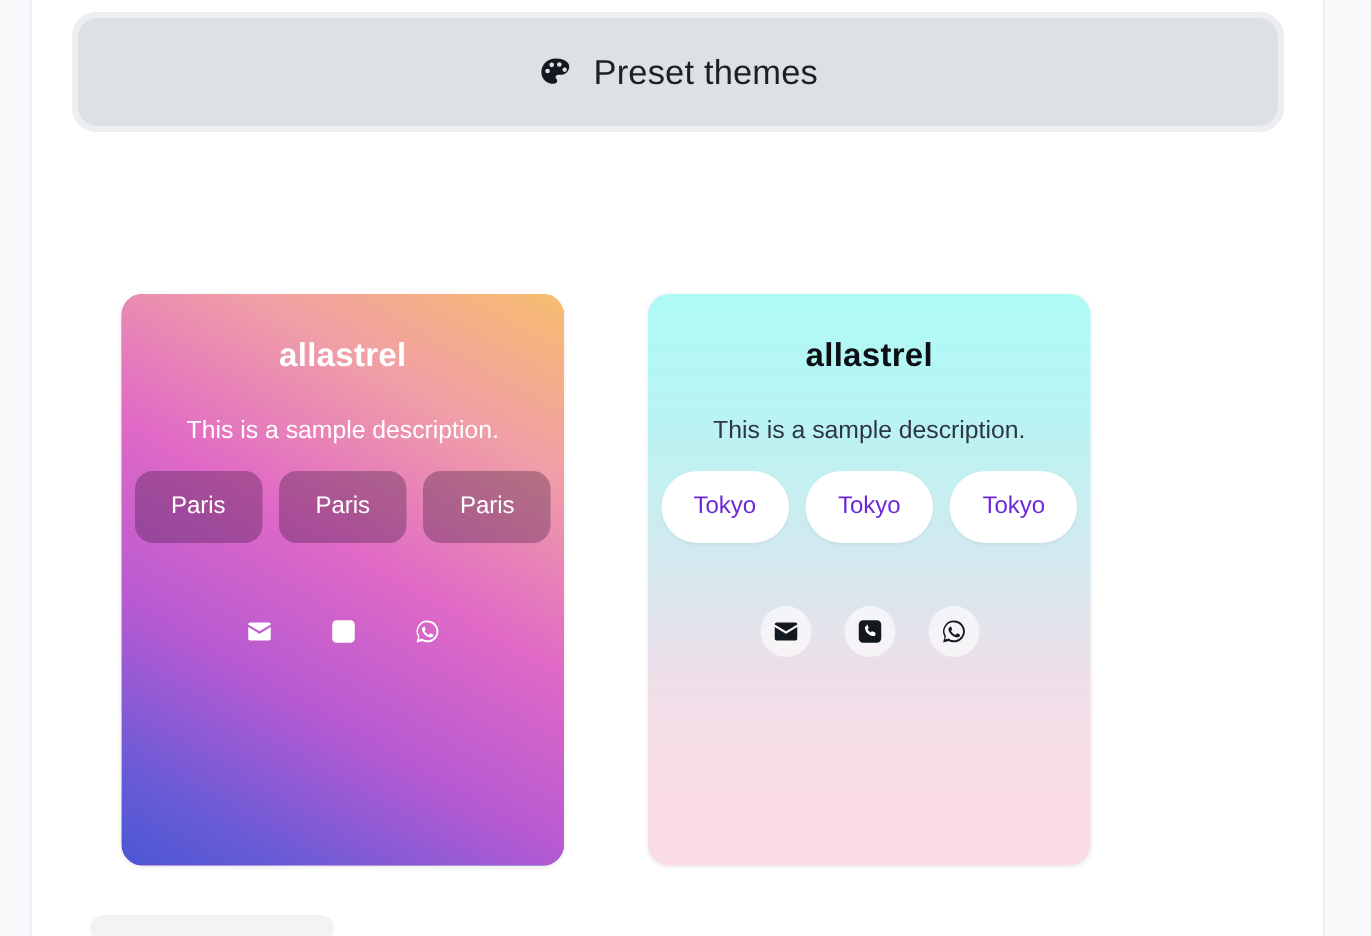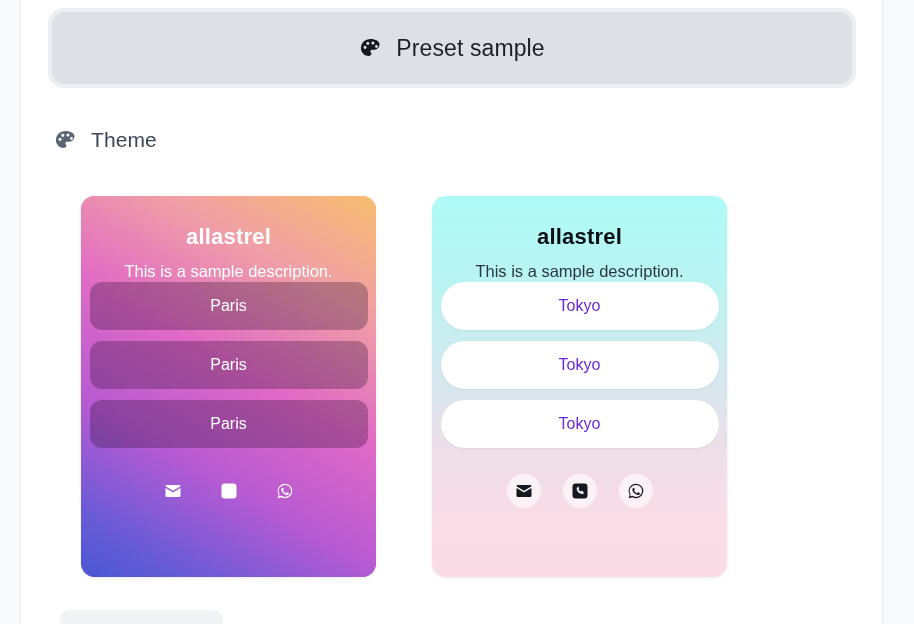--- a/index.html
+++ b/index.html
@@ -97,20 +97,21 @@
     width: 295px;
     height: 381px;
     border-radius: 14px;
     padding: 30px 32px 0 32px;
     display: flex;
     flex-direction: column;
     align-items: center;
     box-shadow: 0 1px 3px rgba(15,23,42,.10);
     position: relative;
     overflow: hidden;
+    gap: 16px;
   }
 
   .card--left {
     background:
       linear-gradient(140deg,
         #e364c8 0%,
         #e87fc0 18%,
         #ef9fa8 34%,
         #f5b96d 50%,
         #f0a2b4 50%,
@@ -155,21 +156,21 @@
     line-height: 1.2;
   }
   .card--left .card-title,
   .card--left .card-desc { color: #ffffff; }
   .card--right .card-title { color: #0c0f14; }
   .card--right .card-desc { color: #2d3644; }
 
   .link-list {
     width: 278px;
     display: flex;
-    flex-direction: column;
+    flex-direction: row;
     gap: 11px;
   }
   .link-btn {
     height: 48px;
     border-radius: 12px;
     display: flex;
     align-items: center;
     justify-content: center;
     font-size: 16px;
     cursor: pointer;
@@ -225,32 +226,24 @@
 
 <div class="content">
 
   <div class="preset-wrap">
     <button class="preset-btn">
       <span class="palette-dark">
         <svg viewBox="0 0 24 24" xmlns="http://www.w3.org/2000/svg" aria-hidden="true">
           <path fill="#14181f" d="M12 2C6.5 2 2 6 2 11.4c0 5 3.9 8.3 8.4 8.3 1.6 0 2.6-.9 2.6-2.1 0-.6-.2-1-.6-1.4-.3-.4-.5-.7-.5-1.2 0-.9.8-1.6 1.8-1.6h1.6c3.4 0 6.1-2.4 6.1-5.8C21.4 4.4 17.3 2 12 2zM6.3 12.4a1.6 1.6 0 1 1 0-3.2 1.6 1.6 0 0 1 0 3.2zm2.9-4.3a1.6 1.6 0 1 1 0-3.2 1.6 1.6 0 0 1 0 3.2zm5.3-.2a1.6 1.6 0 1 1 0-3.2 1.6 1.6 0 0 1 0 3.2zm3.7 3.5a1.5 1.5 0 1 1 0-3 1.5 1.5 0 0 1 0 3z"></path>
         </svg>
       </span>
-      <span class="label">Preset sample</span>
+      <span class="label">Preset themes</span>
     </button>
   </div>
 
-  <div class="theme-header">
-    <span class="palette-slate">
-      <svg viewBox="0 0 24 24" xmlns="http://www.w3.org/2000/svg" aria-hidden="true">
-        <path fill="#5b6576" d="M12 2C6.5 2 2 6 2 11.4c0 5 3.9 8.3 8.4 8.3 1.6 0 2.6-.9 2.6-2.1 0-.6-.2-1-.6-1.4-.3-.4-.5-.7-.5-1.2 0-.9.8-1.6 1.8-1.6h1.6c3.4 0 6.1-2.4 6.1-5.8C21.4 4.4 17.3 2 12 2zM6.3 12.4a1.6 1.6 0 1 1 0-3.2 1.6 1.6 0 0 1 0 3.2zm2.9-4.3a1.6 1.6 0 1 1 0-3.2 1.6 1.6 0 0 1 0 3.2zm5.3-.2a1.6 1.6 0 1 1 0-3.2 1.6 1.6 0 0 1 0 3.2zm3.7 3.5a1.5 1.5 0 1 1 0-3 1.5 1.5 0 0 1 0 3z"></path>
-      </svg>
-    </span>
-    <span class="label">Theme</span>
-  </div>
 
   <div class="cards">
 
     <div class="card card--left">
       <div class="card-title">allastrel</div>
       <div class="card-desc">This is a sample description.</div>
       <div class="link-list">
         <button class="link-btn">Paris</button>
         <button class="link-btn">Paris</button>
         <button class="link-btn">Paris</button>

